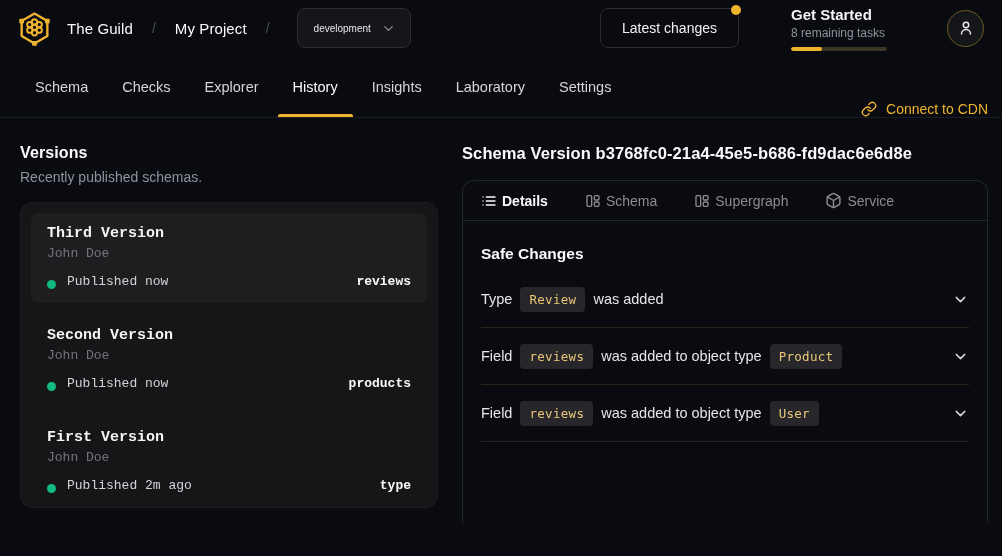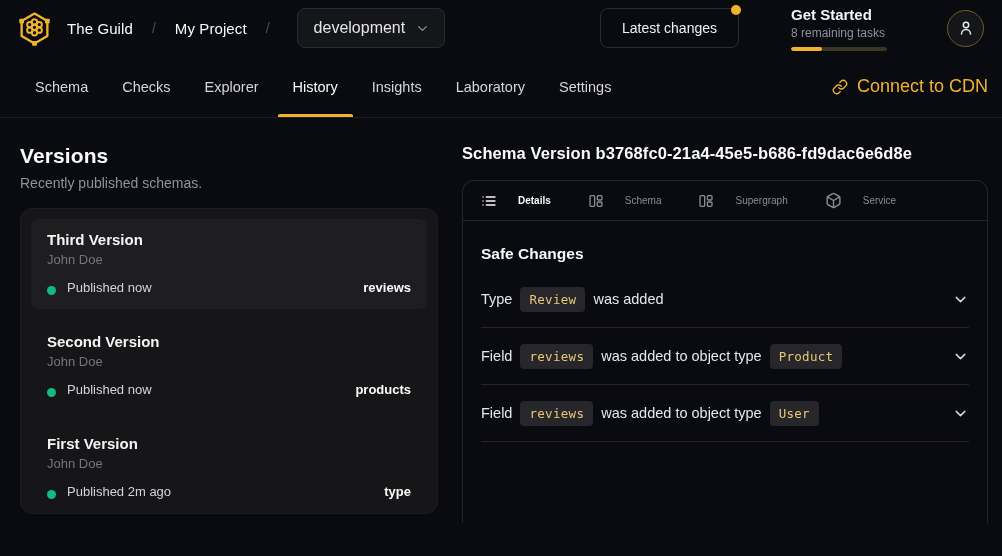--- a/index.html
+++ b/index.html
@@ -17,21 +17,21 @@
     height:56px; display:flex; align-items:center;
     padding:0 18px 0 16px; gap:14px;
   }
   .logo { width:37px; height:37px; flex:0 0 auto; }
   .crumb { font-size:15px; color:#fafafa; letter-spacing:.1px; cursor:pointer; }
   .crumb-sep { color:#4b4f58; font-size:14px; padding:0 5px; }
   .target-select {
     display:flex; align-items:center; gap:10px;
     background:#15161a; border:1px solid #2b2c32; border-radius:8px;
     height:40px; padding:0 14px 0 16px; margin-left:8px;
-    color:#e6e6e9; font-size:16px; cursor:pointer;
+    color:#e6e6e9; font-size:10px; cursor:pointer;
   }
   .target-select .chev { color:#8f929a; }
   .topbar-right { margin-left:auto; display:flex; align-items:center; }
   .latest-btn {
     position:relative; background:transparent; color:#f1f1f3;
     border:1px solid #2b2c32; border-radius:8px;
     height:40px; padding:0 21px; font-size:14px; cursor:pointer;
     font-family:inherit;
   }
   .latest-btn .dot {
@@ -59,56 +59,56 @@
   .tab {
     position:relative; display:flex; align-items:center;
     padding:0 15px; font-size:14.5px; color:#d6d6da; cursor:pointer;
   }
   .tab.active { color:#fafafa; }
   .tab.active::after {
     content:""; position:absolute; left:0; right:0; bottom:0;
     height:3px; background:#f0b32e; border-radius:2px 2px 0 0;
   }
   .cdn-link {
-    margin-left:auto; display:flex; align-items:center; gap:9px;
-    color:#f0b32e; font-size:18px; cursor:pointer;
+    margin-left:auto; display:flex; align-items:flex-end; gap:9px;
+    color:#f0b32e; font-size:14px; cursor:pointer;
   }
 
   
   .main { display:flex; padding:26px 14px 0 20px; gap:24px; }
   .col-left { width:418px; flex:0 0 auto; }
   .col-right { flex:1; min-width:0; }
-  .sec-title { font-size:21px; font-weight:700; color:#fafafa; letter-spacing:.1px; }
+  .sec-title { font-size:16px; font-weight:700; color:#fafafa; letter-spacing:.1px; }
   .sec-sub { font-size:14px; color:#8f939c; margin-top:7px; }
   .col-right .sec-title { font-size:16.5px; }
 
   
   .versions-panel {
     margin-top:17px; background:#161618; border:1px solid #1d1d20;
     border-radius:12px; padding:10px; height:306px;
   }
-  .vitem { border-radius:8px; padding:12px 16px 14px; cursor:pointer; margin-bottom:12px; }
+  .vitem { border-radius:8px; padding:12px 16px 14px; cursor:pointer; margin-bottom:12px;font-family:Liberation Mono, monospace; }
   .vitem.selected { background:#1e1e20; }
   .vname { font-size:15px; font-weight:600; color:#f4f4f5; }
   .vauthor { font-size:13px; color:#74747c; margin-top:4px; }
   .vmeta { display:flex; align-items:flex-end; margin-top:13px; }
   .vdot { width:9px; height:9px; border-radius:50%; background:#12b981; flex:0 0 auto; }
   .vpub { font-size:13px; color:#d4d4d8; margin-left:11px; }
   .vservice { margin-left:auto; font-size:13px; font-weight:700; color:#fafafa; }
 
   
   .detail-panel {
     margin-top:17px; border:1px solid #23262d; border-bottom:none;
     border-radius:12px 12px 0 0; height:343px; overflow:hidden;
   }
   .dtabs {
     height:40px; display:flex; align-items:center; gap:37px;
     border-bottom:1px solid #23262d; padding:0 18px;
   }
-  .dtab { display:flex; align-items:center; gap:21px; font-size:10px; color:#8c8c92; cursor:pointer; }
+  .dtab { display:flex; align-items:center; gap:5px; font-size:14px; color:#8c8c92; cursor:pointer; }
   .dtab.active { color:#fafafa; font-weight:600; }
   .dtab .ticon { display:flex; }
   .detail-body { padding:18px 18px 0; }
   .safe-title { font-size:15.5px; font-weight:700; color:#fafafa; margin:6px 0 8px; }
   .change-row {
     display:flex; align-items:center; gap:8px;
     height:57px; border-bottom:1px solid #29251d; cursor:pointer;
   }
   .change-row .seg { font-size:14.5px; color:#e7e7ea; }
   .change-row .badge {

